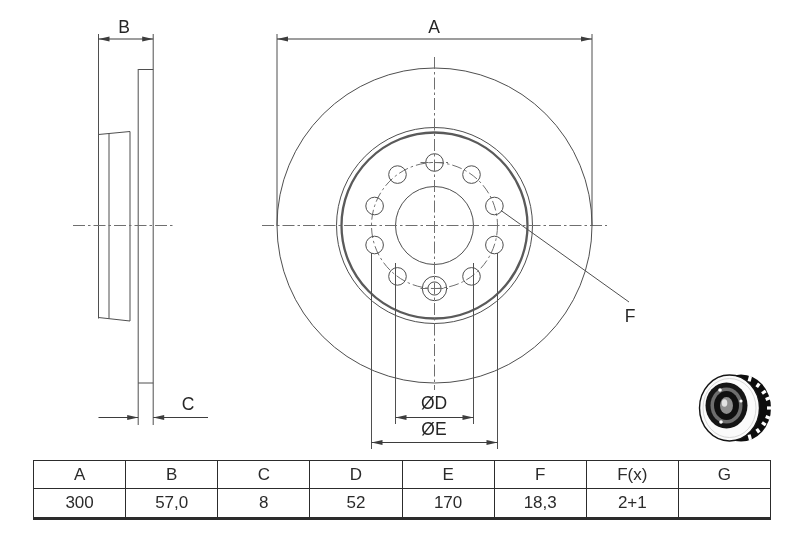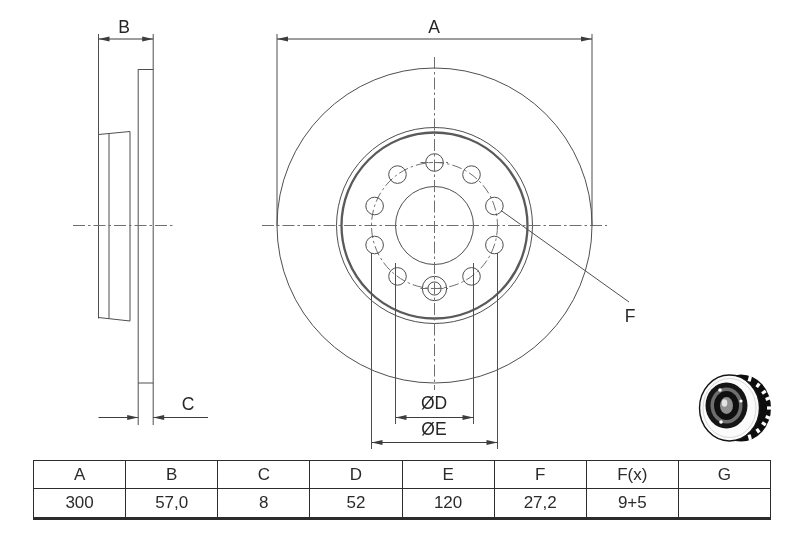--- a/index.html
+++ b/index.html
@@ -170,21 +170,21 @@
         <td>E</td>
         <td>F</td>
         <td>F(x)</td>
         <td>G</td>
       </tr>
       <tr class="vals">
         <td>300</td>
         <td>57,0</td>
         <td>8</td>
         <td>52</td>
-        <td>120</td>
-        <td>27,2</td>
-        <td>9+5</td>
+        <td>170</td>
+        <td>18,3</td>
+        <td>2+1</td>
         <td></td>
       </tr>
     </tbody>
   </table>
 
 </div>
 
 </body></html>

